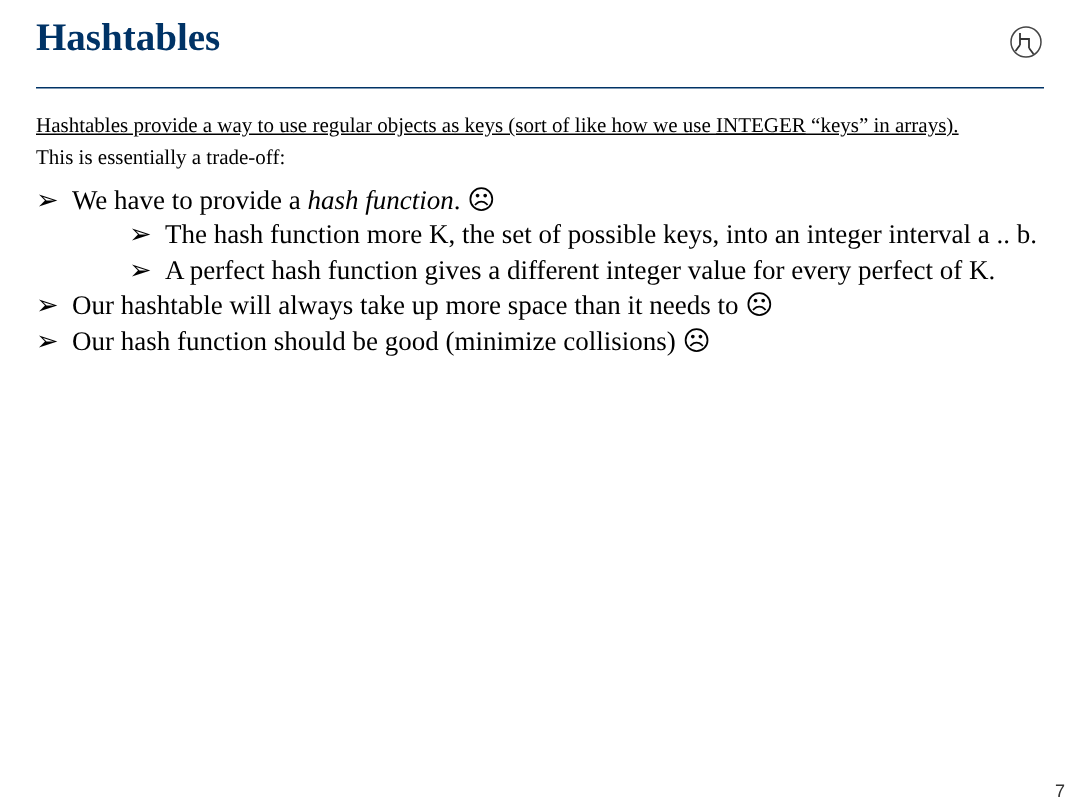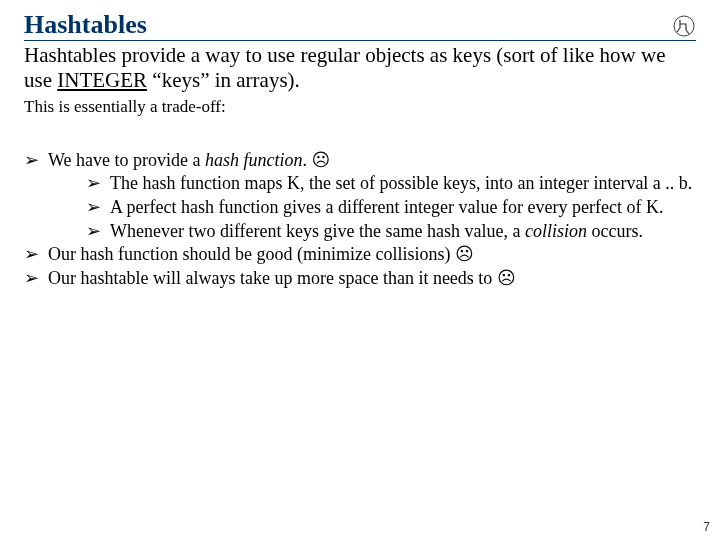--- a/index.html
+++ b/index.html
@@ -9,44 +9,45 @@
     background: #ffffff;
     font-family: "Comic Sans MS", "Segoe Print", cursive;
     color: #000;
     position: relative;
     padding: 10px 24px 0 24px;
     overflow: hidden;
   }
   .title-row {
     display: flex;
     justify-content: space-between;
-    align-items: center;
+    align-items: flex-end;
     border-bottom: 1.5px solid #003366;
-    padding-bottom: 0;
-    margin-bottom: 2px;
+    padding-bottom: 18px;
+    margin-bottom: 18px;
   }
   .title {
     color: #003366;
     font-size: 26px;
     font-weight: bold;
   }
   .logo {
     width: 24px;
     height: 24px;
     margin-top: 2px;
   }
   .intro {
-    font-size: 21px;
+    font-size: 14px;
     line-height: 1.2;
     margin-bottom: 4px;
+    text-decoration: underline;
   }
   .intro2 {
-    font-size: 17px;
+    font-size: 14px;
     line-height: 1.2;
-    margin-bottom: 32px;
+    margin-bottom: 8px;
   }
   .underline { text-decoration: underline; }
   .list {
     list-style: none;
     font-size: 18px;
     line-height: 1.2;
   }
   .list > li {
     padding-left: 28px;
     text-indent: -28px;
@@ -98,31 +99,28 @@
 <p class="intro">
   <span>Hashtables provide a way to use regular objects as keys (sort of like how we use </span><span class="underline">INTEGER</span><span> “keys” in arrays).</span>
 </p>
 <p class="intro2">This is essentially a trade-off:</p>
 
 <ul class="list">
   <li>
     <span class="bullet">➢</span><span>We have to provide a </span><span class="italic">hash function</span><span>. </span><span class="face">☹</span>
     <ul class="sublist">
       <li>
-        <span class="bullet">➢</span><span>The hash function maps K, the set of possible keys, into an integer interval a .. b.</span>
+        <span class="bullet">➢</span><span>The hash function more K, the set of possible keys, into an integer interval a .. b.</span>
       </li>
       <li>
         <span class="bullet">➢</span><span>A perfect hash function gives a different integer value for every perfect of K.</span>
       </li>
-      <li>
-        <span class="bullet">➢</span><span>Whenever two different keys give the same hash value, a </span><span class="italic">collision</span><span> occurs.</span>
-      </li>
     </ul>
   </li>
   <li>
-    <span class="bullet">➢</span><span>Our hash function should be good (minimize collisions) </span><span class="face">☹</span>
+    <span class="bullet">➢</span><span>Our hashtable will always take up more space than it needs to </span><span class="face">☹</span>
   </li>
   <li>
-    <span class="bullet">➢</span><span>Our hashtable will always take up more space than it needs to </span><span class="face">☹</span>
+    <span class="bullet">➢</span><span>Our hash function should be good (minimize collisions) </span><span class="face">☹</span>
   </li>
 </ul>
 
 <div class="pagenum">7</div>
 
 </body></html>

